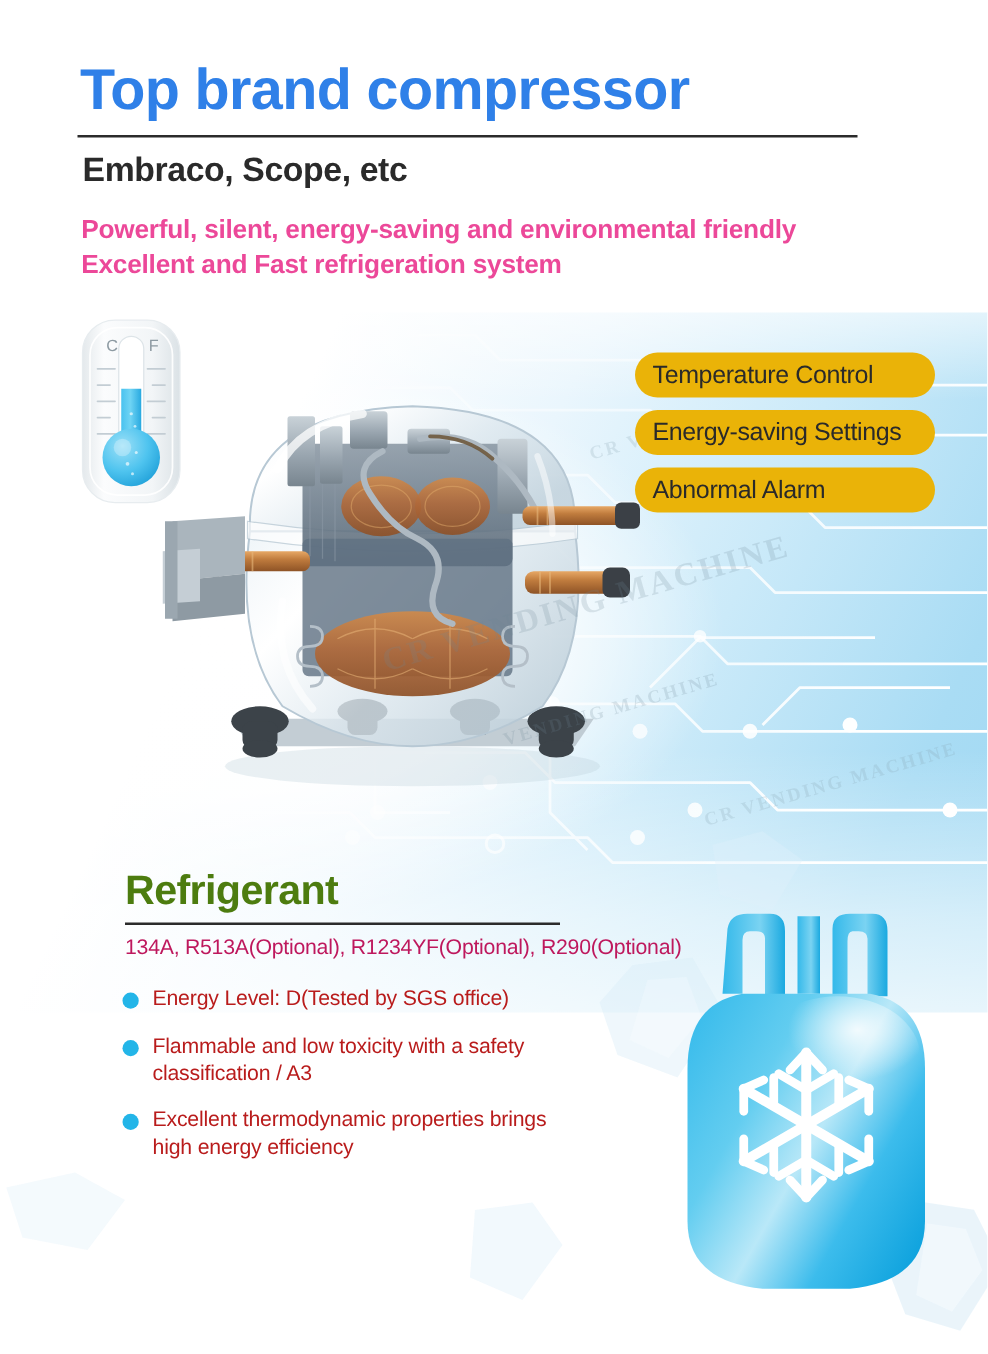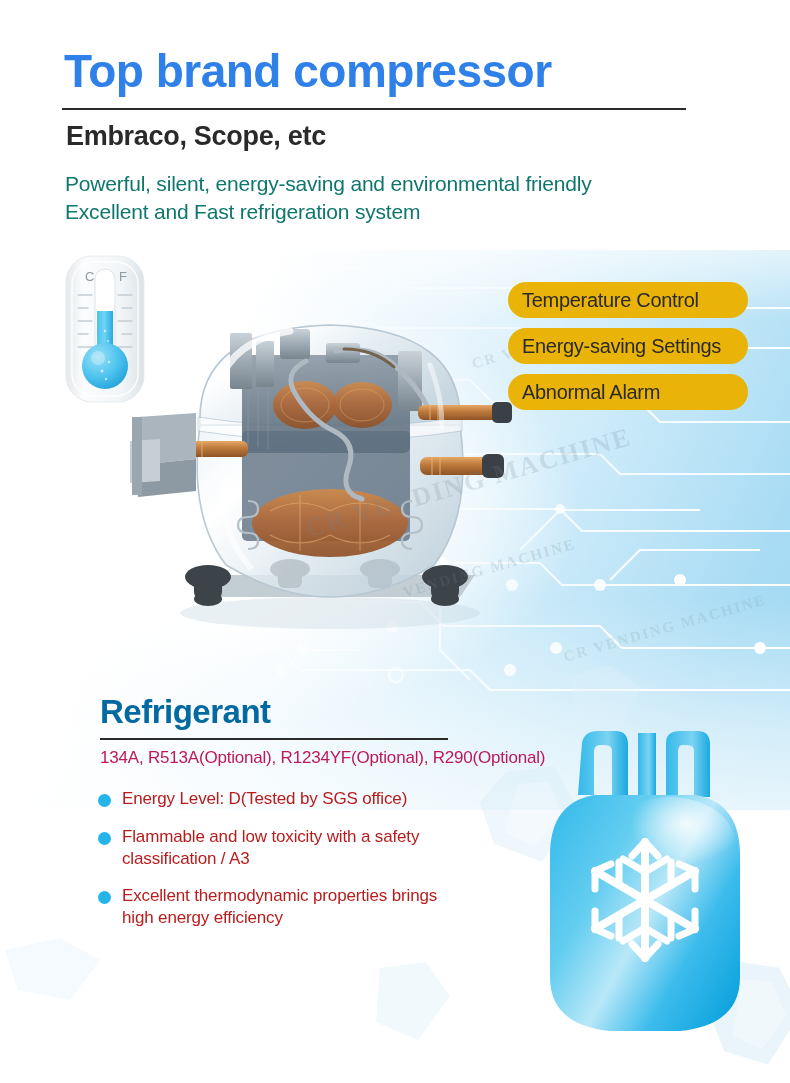--- a/index.html
+++ b/index.html
@@ -48,22 +48,22 @@
     position: absolute; left: 62px; top: 108px; width: 624px; height: 2px;
     background: #2b2b2b; z-index: 5;
   }
   .hd-sub {
     position: absolute; left: 66px; top: 121px;
     font-size: 27px; font-weight: 700; color: #2a2a2a;
     letter-spacing: -0.3px; white-space: nowrap; z-index: 5;
   }
   .hd-desc {
     position: absolute; left: 65px; top: 170px; width: 700px;
-    font-size: 21px; color: #0f766e; line-height: 1.32;
-    letter-spacing: -0.2px; z-index: 5;
+    font-size: 21px; color: #ec4899; line-height: 1.32;
+    letter-spacing: -0.2px; z-index: 5; font-weight: bold;
   }
   .hd-desc div { white-space: nowrap; }
 
   
   .thermo { position: absolute; left: 62px; top: 253px; width: 86px; height: 152px; z-index: 6; }
 
   
   .compressor { position: absolute; left: 130px; top: 245px; width: 400px; height: 400px; z-index: 4; }
 
   
@@ -84,21 +84,21 @@
   .badge {
     height: 36px; border-radius: 18px; background: #eab308;
     display: flex; align-items: center; padding: 0 14px;
     font-size: 20px; color: #2a2a2a; letter-spacing: -0.3px;
     margin-bottom: 10px; white-space: nowrap;
   }
 
   
   .rf-title {
     position: absolute; left: 100px; top: 693px;
-    font-size: 33px; font-weight: 700; color: #0369a1;
+    font-size: 33px; font-weight: 700; color: #4d7c0f;
     letter-spacing: -0.5px; z-index: 7;
   }
   .rf-rule {
     position: absolute; left: 100px; top: 738px; width: 348px; height: 2px;
     background: #2b2b2b; z-index: 7;
   }
   .rf-formula {
     position: absolute; left: 100px; top: 748px;
     font-size: 17px; color: #be185d; letter-spacing: -0.2px;
     white-space: nowrap; z-index: 7;

